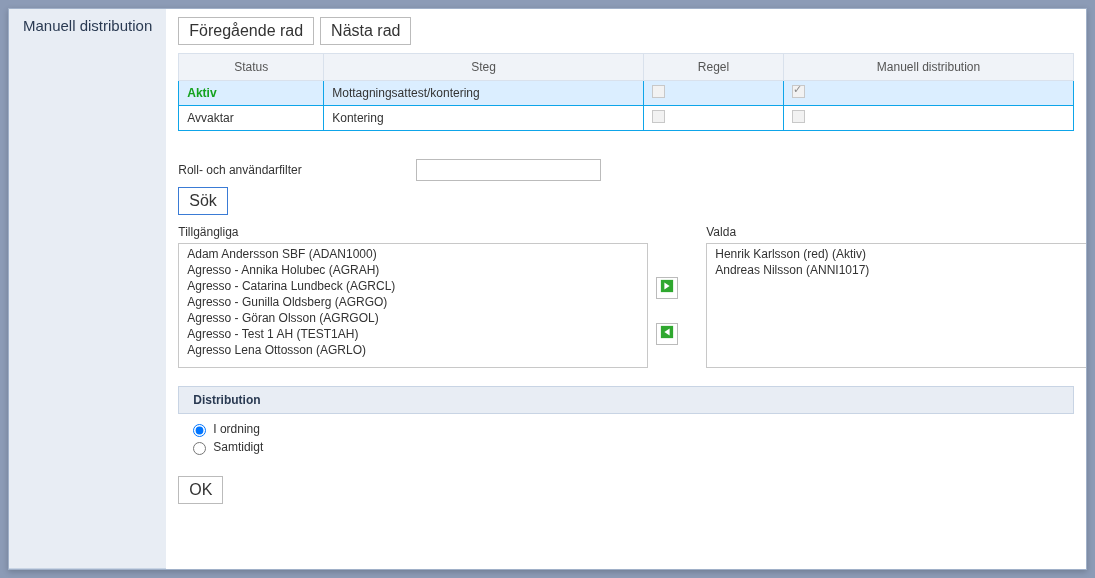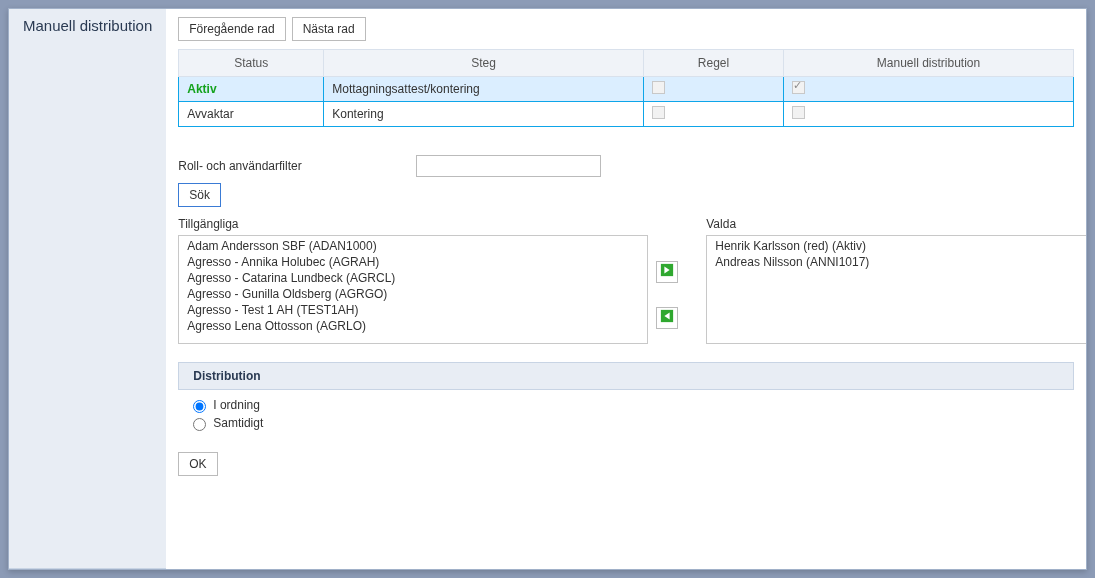--- a/index.html
+++ b/index.html
@@ -34,21 +34,21 @@
   }
   .dlg-body {
     padding: 8px 12px 8px;
     flex: 1;
     overflow: auto;
   }
   .btn {
     background: #fff;
     border: 1px solid #bbb;
     padding: 4px 10px;
-    font-size: 12px;
+    font-size: 16px;
     color: #333;
     cursor: pointer;
   }
   .nav-row { display: flex; gap: 6px; margin-bottom: 8px; }
   table.grid {
     width: 100%;
     border-collapse: collapse;
     border: 1px solid #d9e1ec;
   }
   table.grid th {
@@ -81,21 +81,21 @@
     border: 1px solid #bbb; height: 22px; padding: 2px 6px; width: 185px;
     font-size: 12px;
   }
   .search-line { margin-bottom: 10px; }
   .search-line .btn { border-color: #3a7bd5; }
   .lists { display: flex; gap: 28px; align-items: flex-start; }
   .listcol { display: flex; gap: 8px; }
   .list-wrap { display: flex; flex-direction: column; }
   .list-title { margin-bottom: 4px; }
   .listbox {
-    border: 1px solid #c8c8c8; width: 470px; height: 109px;
+    border: 1px solid #c8c8c8; width: 470px; height: 125px;
     overflow-y: scroll; background: #fff; padding: 2px 0;
   }
   .listbox .li { padding: 0 8px; line-height: 16px; cursor: default; white-space: nowrap; }
   .btncol { display: flex; flex-direction: column; gap: 24px; justify-content: center; padding-top: 28px; }
   .iconbtn {
     width: 22px; height: 22px; border: 1px solid #bbb; background: #fff;
     display: flex; align-items: center; justify-content: center; cursor: pointer;
   }
   .iconbtn svg { width: 14px; height: 14px; }
   .section-hdr {
@@ -160,20 +160,21 @@
 
     <div class="lists">
       <div class="listcol">
         <div class="list-wrap">
           <div class="list-title">Tillgängliga</div>
           <div class="listbox" id="avail-list">
               <div class="li">Adam Andersson SBF (ADAN1000)</div>
               <div class="li">Agresso - Annika Holubec (AGRAH)</div>
               <div class="li">Agresso - Catarina Lundbeck (AGRCL)</div>
               <div class="li">Agresso - Gunilla Oldsberg (AGRGO)</div>
+              <div class="li">Agresso - Göran Olsson (AGRGOL)</div>
               <div class="li">Agresso - Test 1 AH (TEST1AH)</div>
               <div class="li">Agresso Lena Ottosson (AGRLO)</div>
             </div>
         </div>
         <div class="btncol">
           <div class="iconbtn">
             <span>
               <svg viewBox="0 0 16 16">
                   <rect x="1" y="1" width="14" height="14" fill="#2fa82f"></rect>
                   <path d="M5 4 L11 8 L5 12 Z" fill="#fff"></path>

